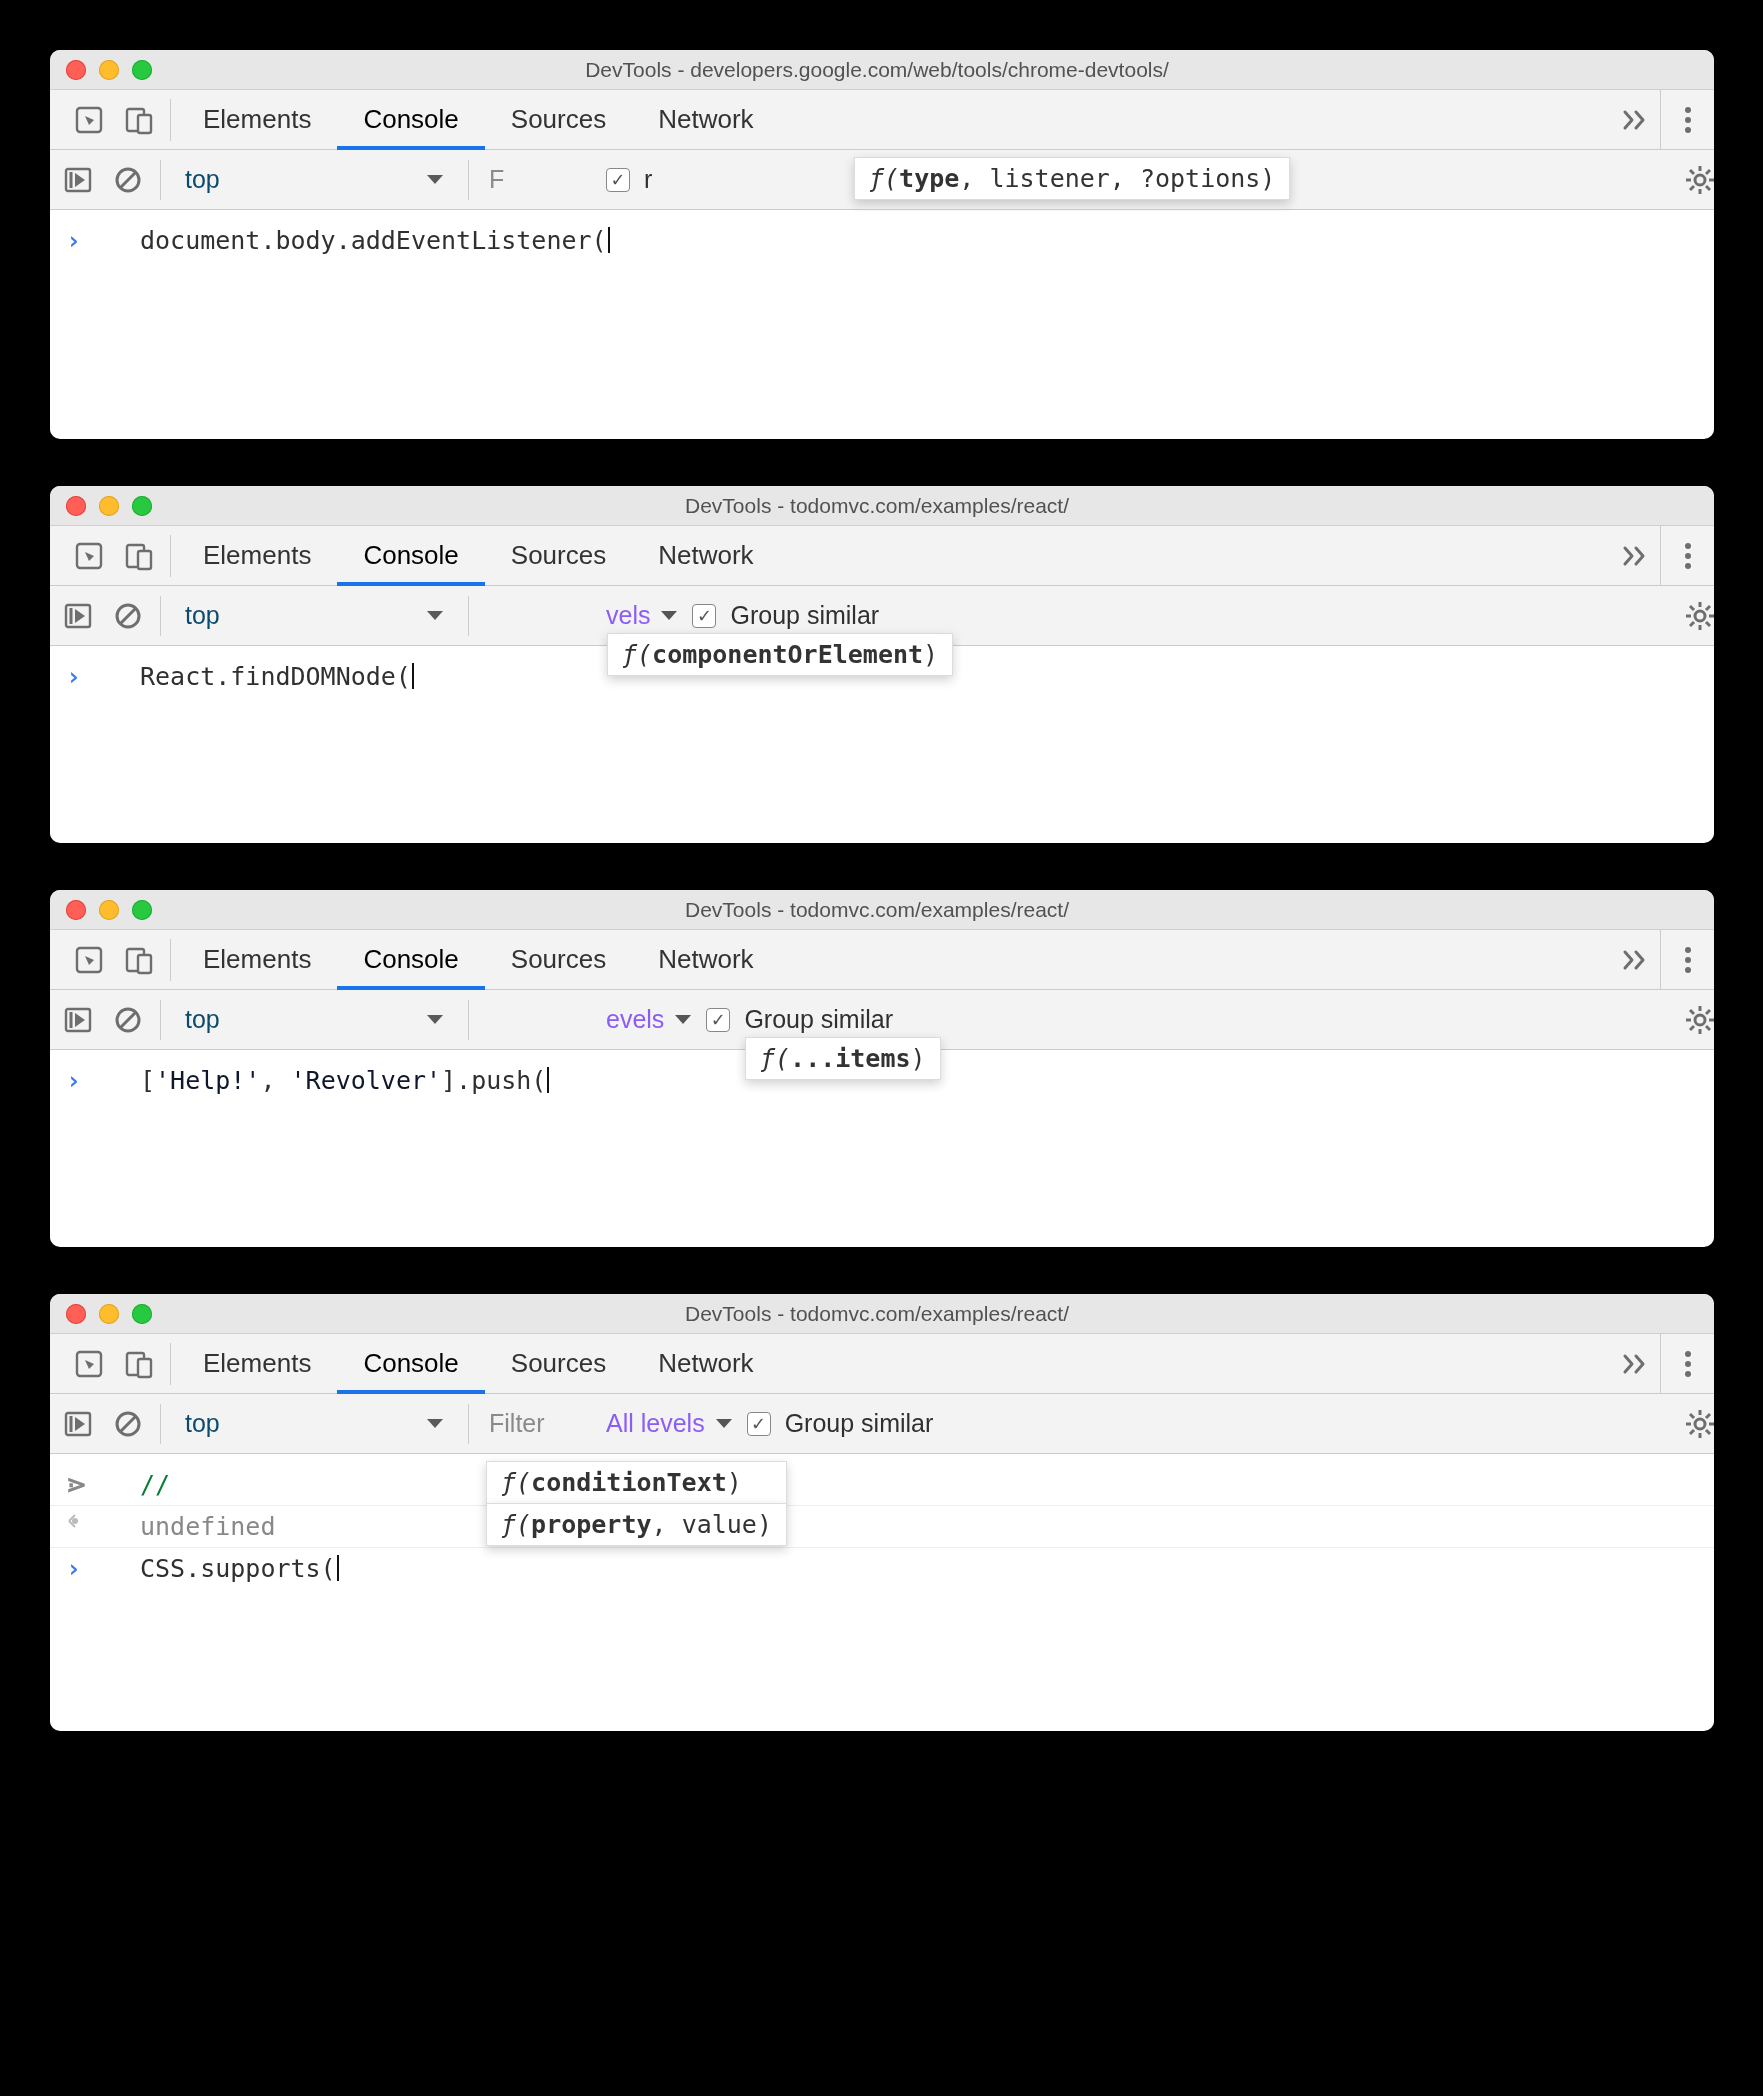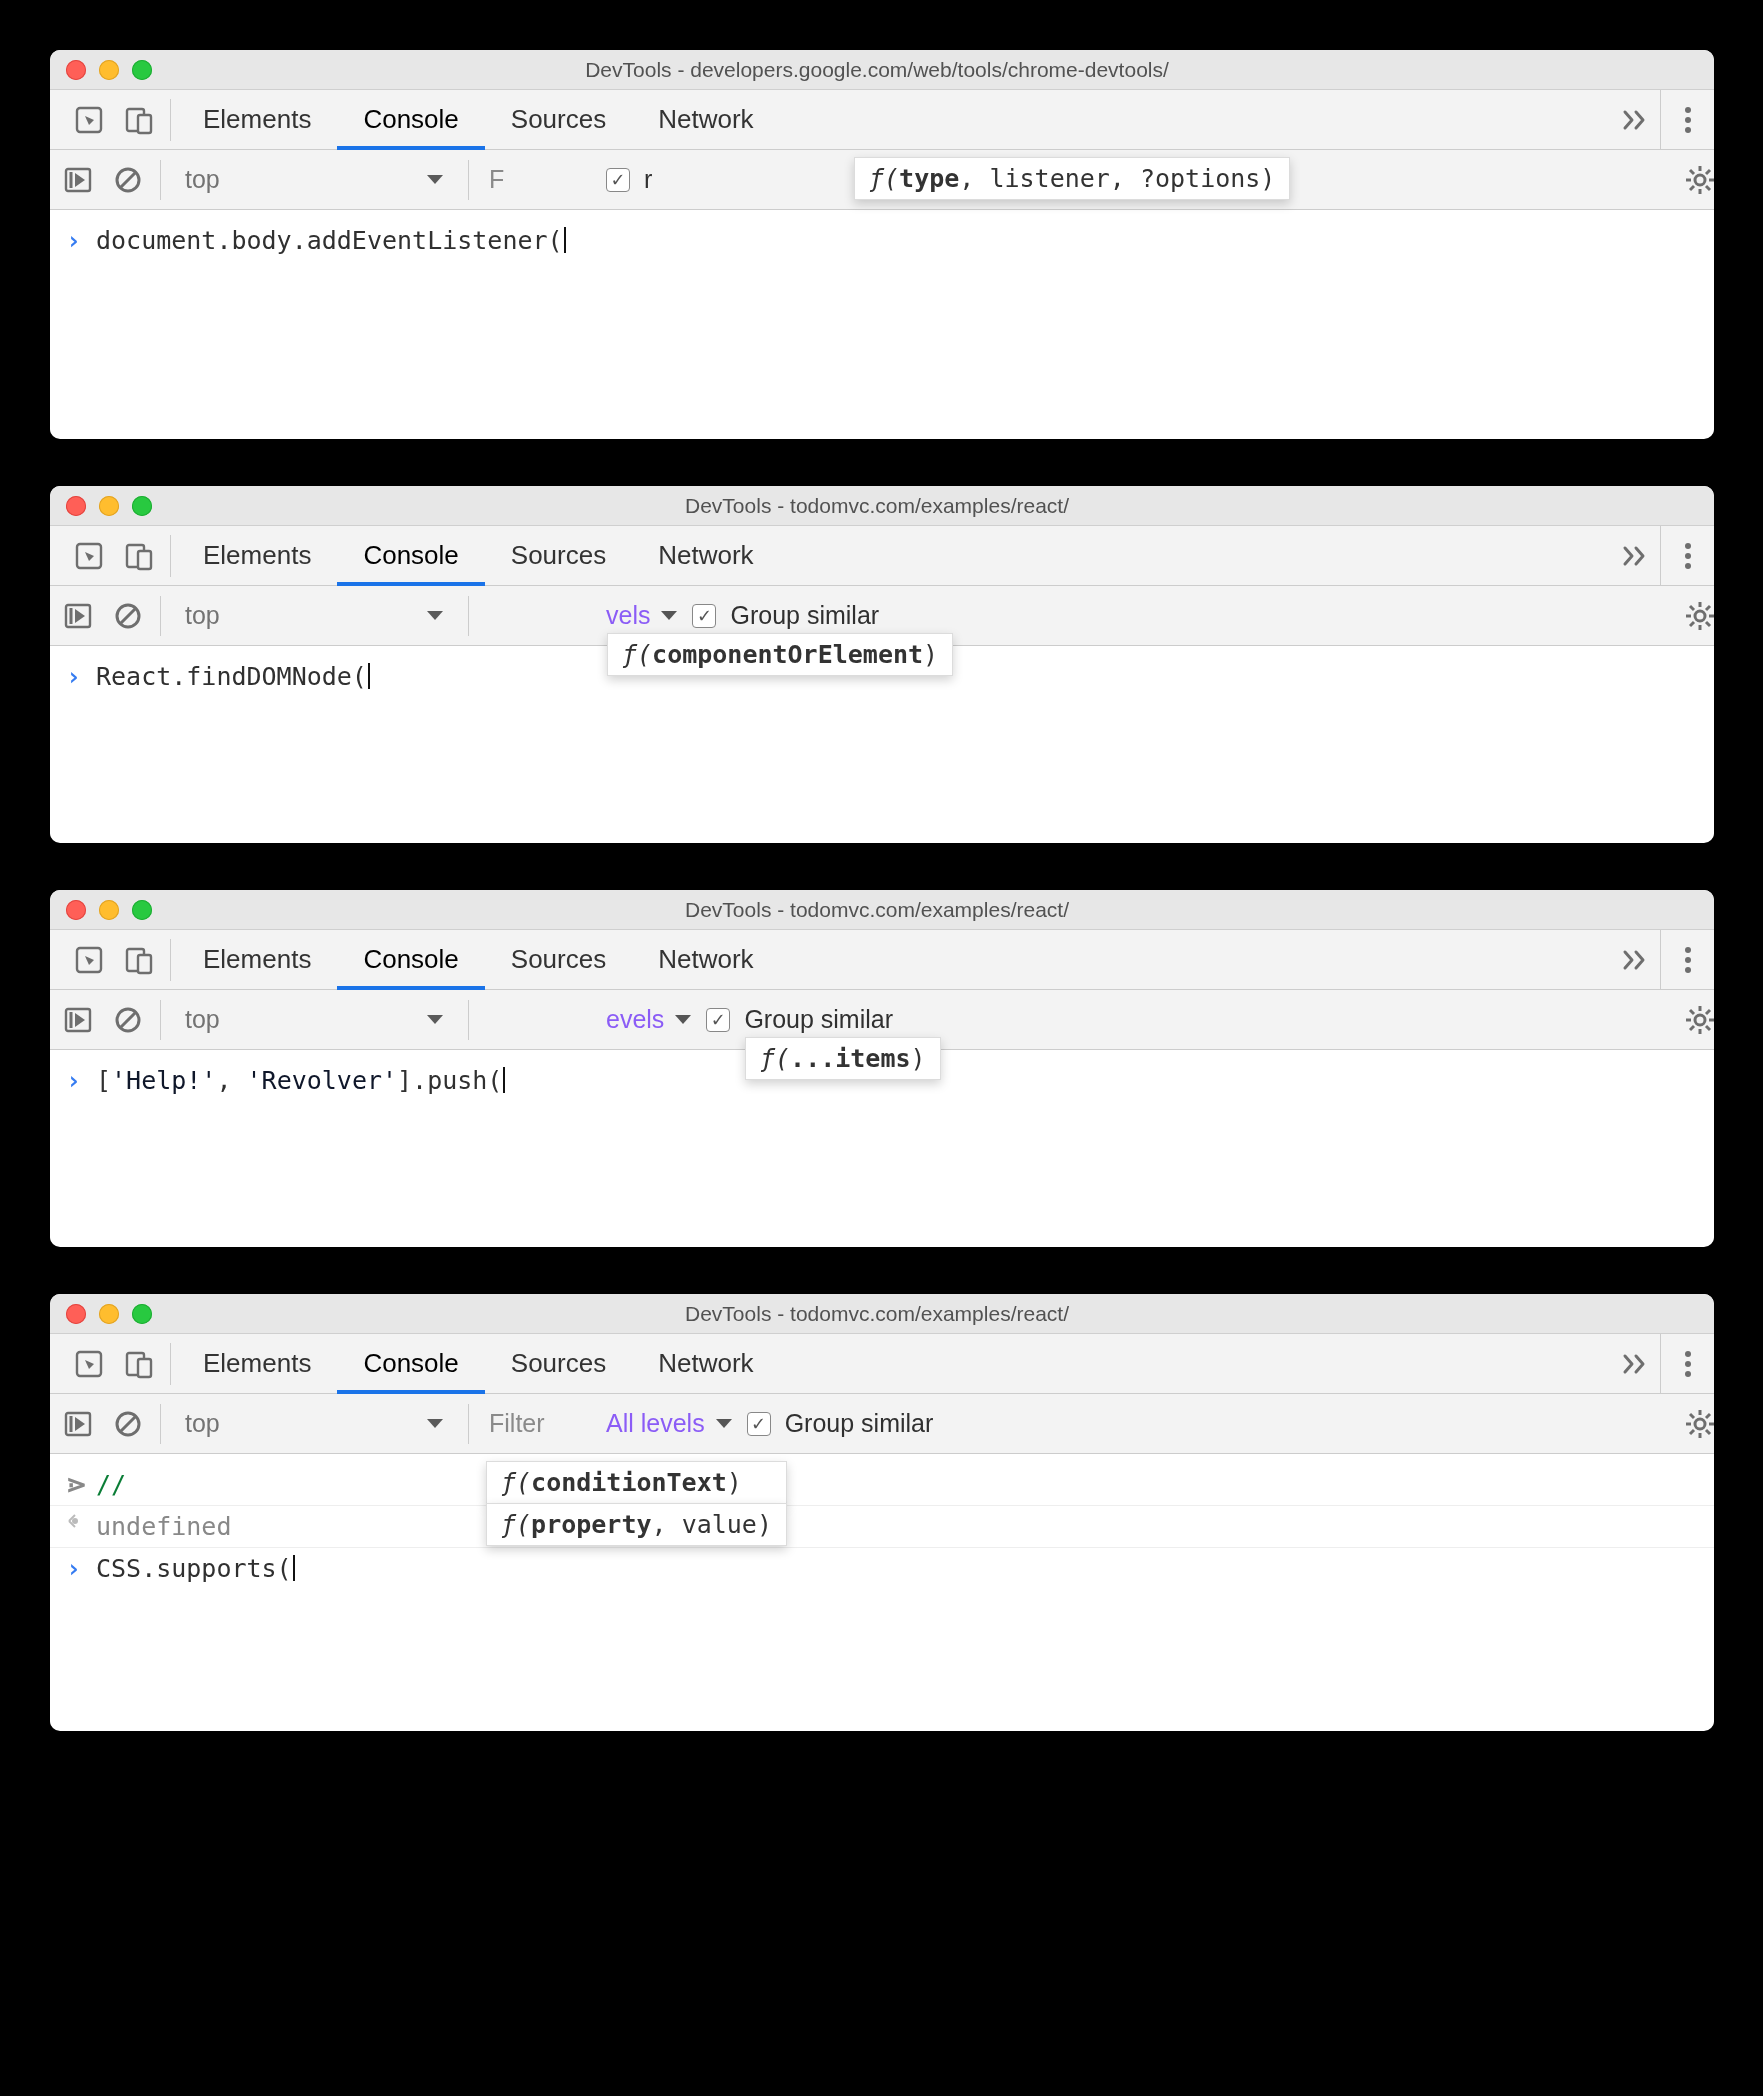--- a/index.html
+++ b/index.html
@@ -84,21 +84,21 @@
     border-bottom: 1px solid #ccc;
     height: 60px;
     padding: 0 10px;
     gap: 14px;
     position: relative;
   }
   .subbar .ico { color: #6e6e6e; display:flex; align-items:center; justify-content:center; width:36px; height:36px;}
   .subbar .sep { width: 1px; height: 40px; background: #ccc; }
   .context {
     display: flex; align-items: center; gap: 8px;
-    font-size: 25px; color: #737373;
+    font-size: 25px; color: #0c4a6e;
     padding: 0 10px;
     min-width: 279px;
   }
   .context .arrow { margin-left: auto; color: #5a5a5a; }
   .filter {
     color: #8a8a8a;
     font-size: 25px;
     padding: 0 6px;
     width: 109px;
   }
@@ -129,21 +129,21 @@
     position: relative;
   }
   .row {
     display: flex; align-items: flex-start;
     padding: 6px 16px;
     position: relative;
   }
   .row.bordered { border-bottom: 1px solid #eee; }
   .marker { width: 22px; color: #367cf1; font-weight: 700; margin-right: 8px; flex:none;}
   .marker.out { color: #bbb; }
-  .code { white-space: pre; }
+  .code { white-space: pre; margin-left: 44px; }
   .code .str { color: #0f172a; }
   .code .und { color: #888; }
   .cursor {
     display: inline-block; width: 0; height: 26px;
     border-left: 2px solid #111; vertical-align: -4px;
     margin-left: 1px;
   }
 
   .hint {
     position: absolute;

